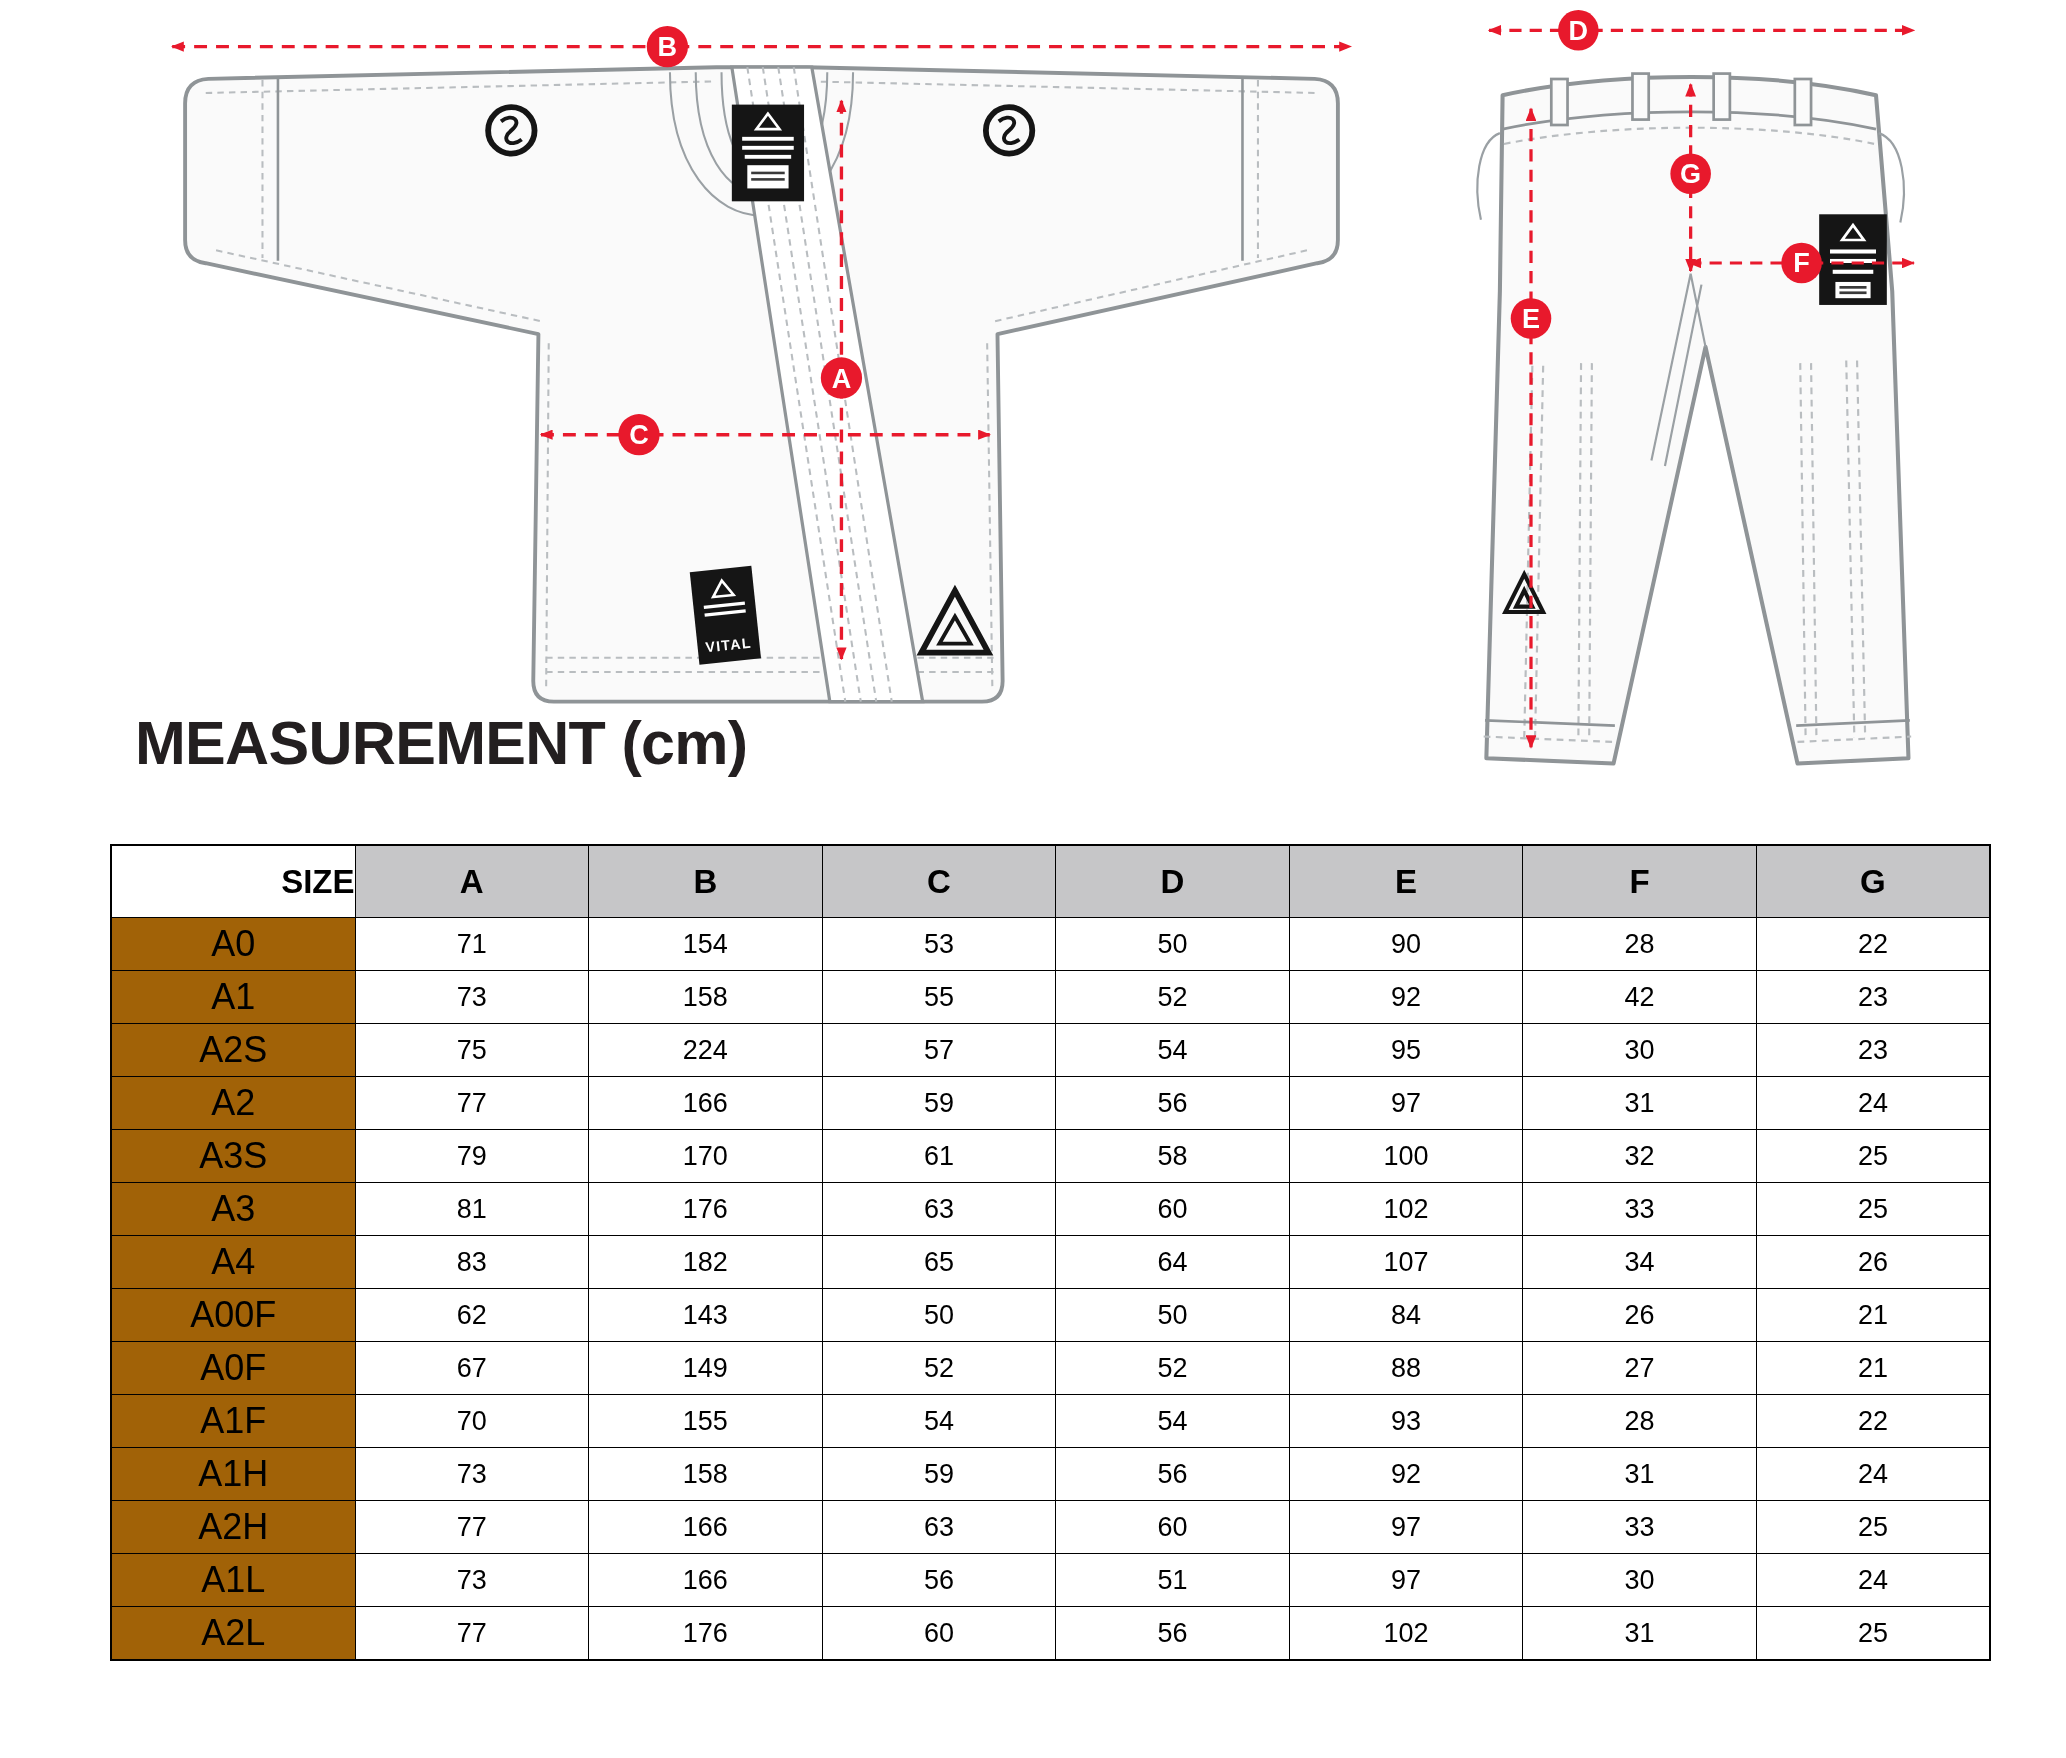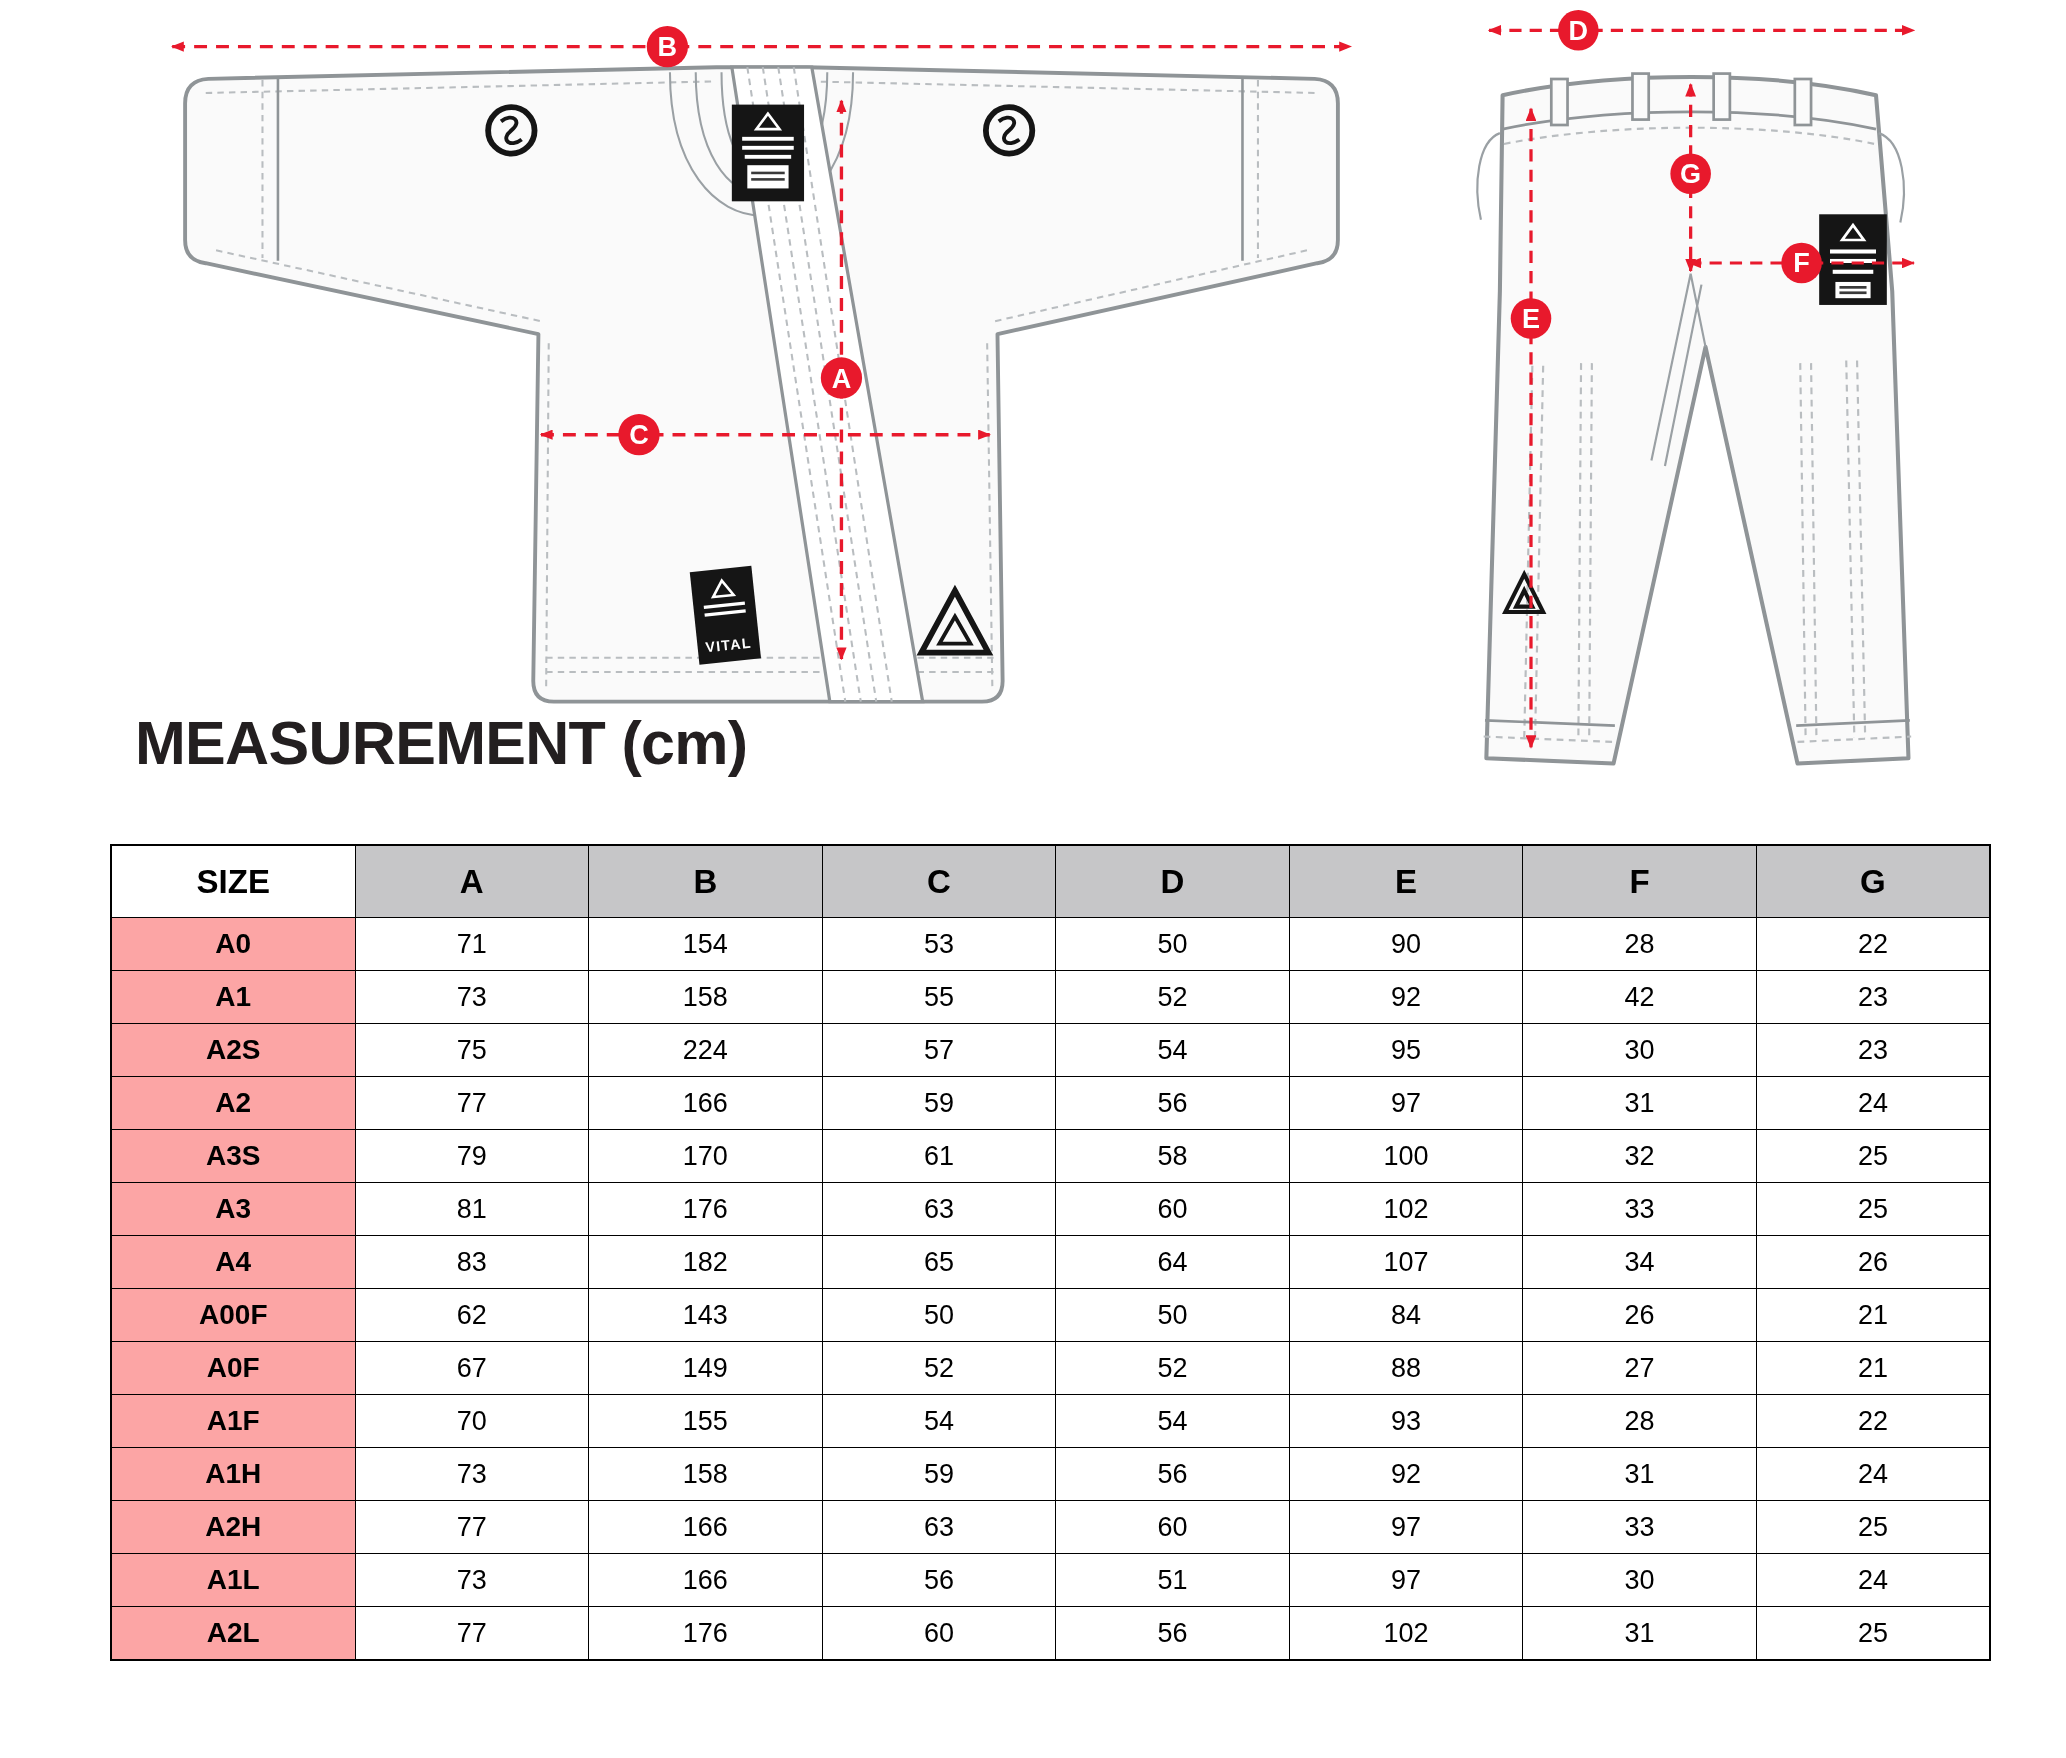--- a/index.html
+++ b/index.html
@@ -33,22 +33,22 @@
 
   
   .page-title{position:absolute;left:135px;top:708px;font-size:61px;font-weight:800;
     letter-spacing:-0.7px;color:#231f20;}
 
   
   table.size-table{position:absolute;left:110px;top:844px;width:1881px;border-collapse:collapse;
     table-layout:fixed;border:2.8px solid #000;}
   table.size-table th,table.size-table td{border:1.4px solid #000;text-align:center;vertical-align:middle;padding:0;}
   table.size-table thead th{height:71px;font-size:33px;font-weight:bold;background:#c6c6c8;}
-  table.size-table thead th.size-h{background:#ffffff;}
-  table.size-table tbody th{background:#fca5a5;font-size:28px;font-weight:bold;height:52px;}
+  table.size-table thead th.size-h{background:#ffffff;text-align:right;}
+  table.size-table tbody th{background:#a16207;font-size:36px;font-weight:normal;height:52px;}
   table.size-table tbody td{background:#ffffff;font-size:27px;font-weight:normal;height:52px;}
 </style>
 </head>
 <body>
 
 <div id="page">
 
   <svg class="jacket-svg" viewBox="0 0 950 572" xmlns="http://www.w3.org/2000/svg">
     <defs>
       <marker id="ah-j" markerUnits="userSpaceOnUse" markerWidth="10" markerHeight="8" refX="9" refY="4" orient="auto-start-reverse">

